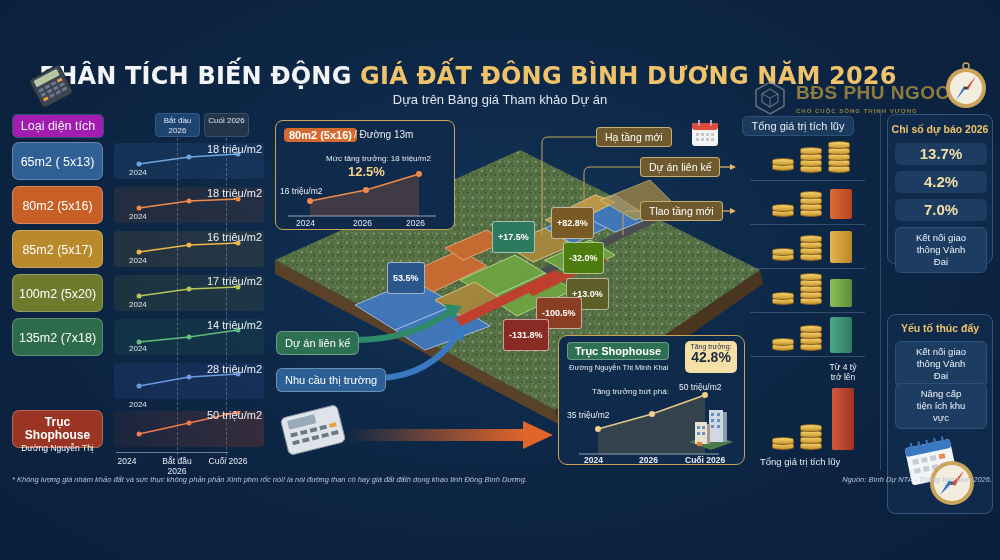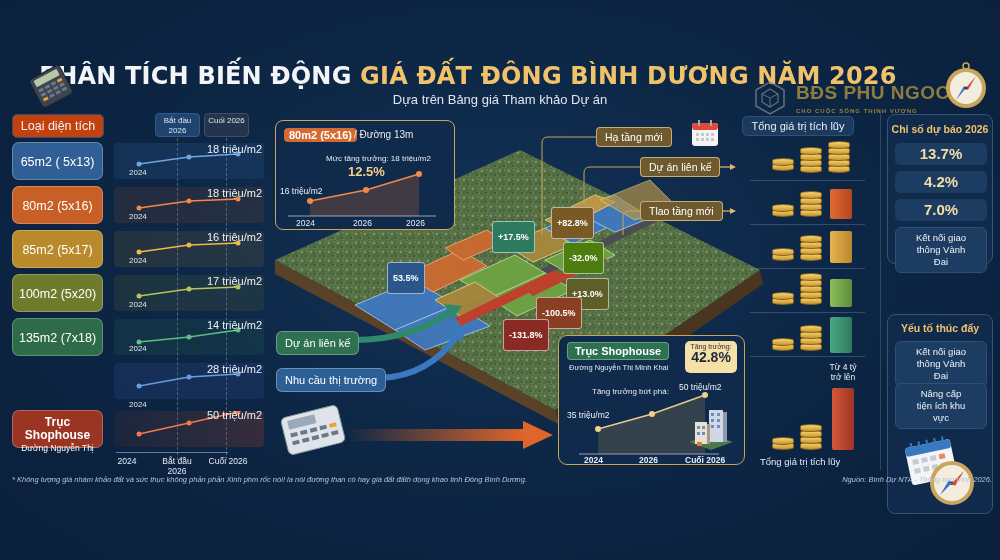--- a/index.html
+++ b/index.html
@@ -23,21 +23,21 @@
 
   
   .brand { left: 752px; top: 80px; }
   .brand-hex { width: 36px; height: 36px; position: absolute; left: 0; top: 0; }
   .brand-name { position: absolute; left: 44px; top: 2px; font-size: 19px; font-weight: bold; color: #b89a3c; opacity: 0.75; white-space: nowrap; letter-spacing: 0.5px; }
   .brand-tag { position: absolute; left: 44px; top: 28px; font-size: 6px; color: #b89a3c; opacity: 0.8; white-space: nowrap; letter-spacing: 1px; font-weight: bold; }
 
   
   .lh-label {
     left: 12px; top: 114px; width: 92px; height: 24px; border-radius: 5px;
-    background: #c2410c; border: 1px solid #2c5079; font-size: 12.5px; text-align: center; line-height: 22px; color: #f0f3f8;
+    background: #a21caf; border: 1px solid #2c5079; font-size: 12.5px; text-align: center; line-height: 22px; color: #f0f3f8;
   }
   .lh-col { top: 113px; height: 24px; border-radius: 4px; font-size: 8px; text-align: center; line-height: 10px; padding-top: 2px; color: #dfe6ef; }
   .lh-col1 { left: 155px; width: 45px; background: #1f4470; border: 1px solid #2f5a8a; }
   .lh-col2 { left: 204px; width: 45px; background: #24344a; border: 1px solid #3a4f6a; }
 
   .row { left: 12px; width: 240px; height: 41px; }
   .row .pill {
     position: absolute; left: 0; top: 0; width: 91px; height: 38px; border-radius: 7px;
     font-size: 12.5px; font-weight: 500; color: #fff; text-align: center; line-height: 38px;
     border: 1px solid rgba(255,255,255,0.25);

